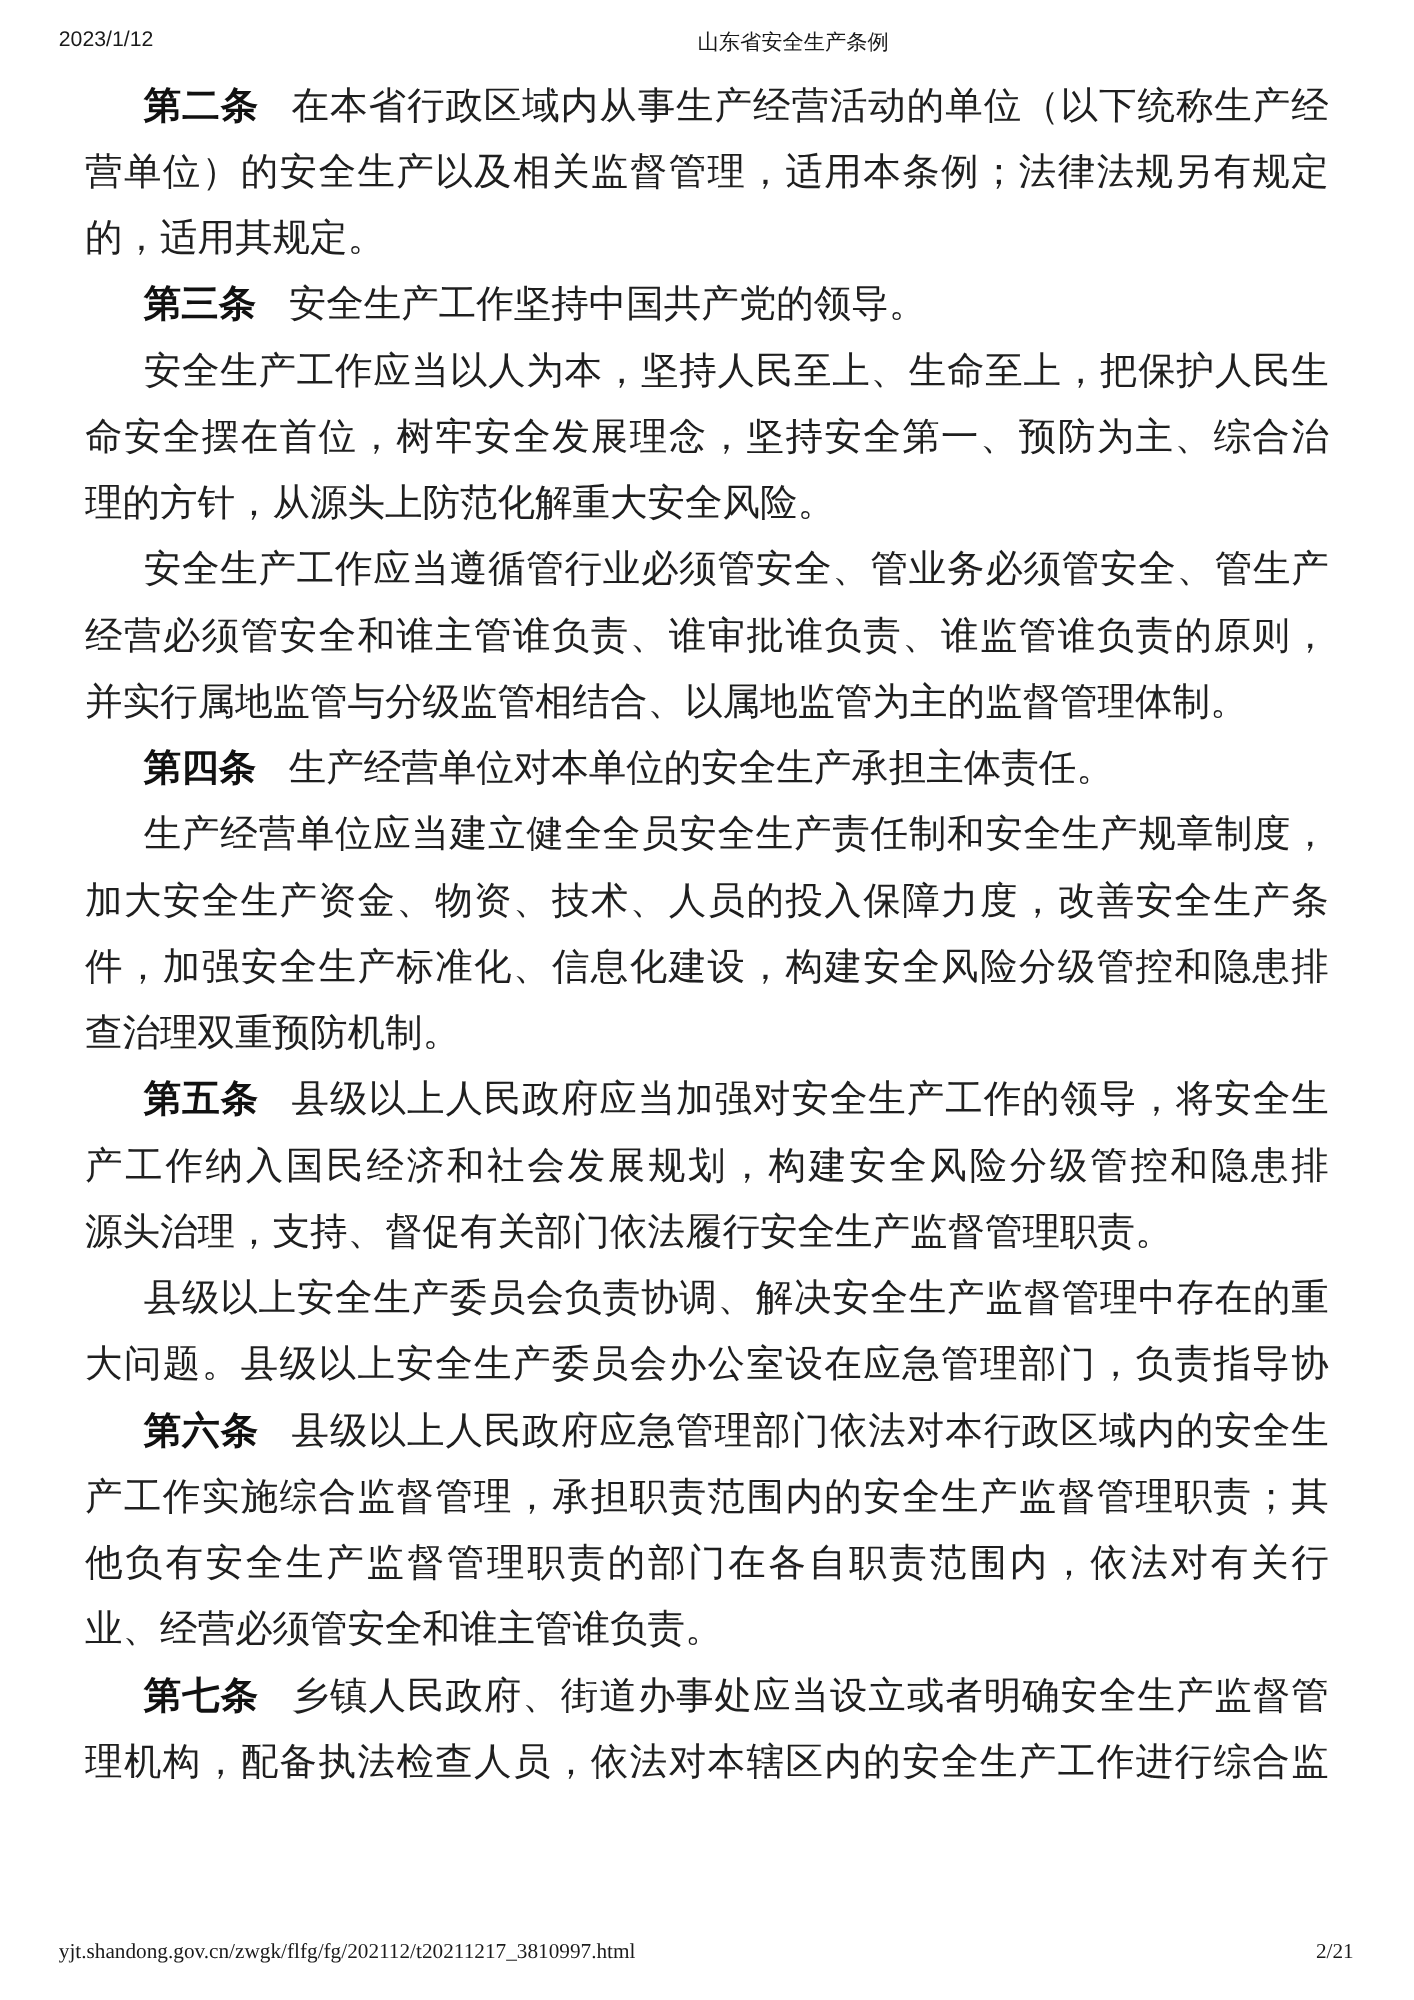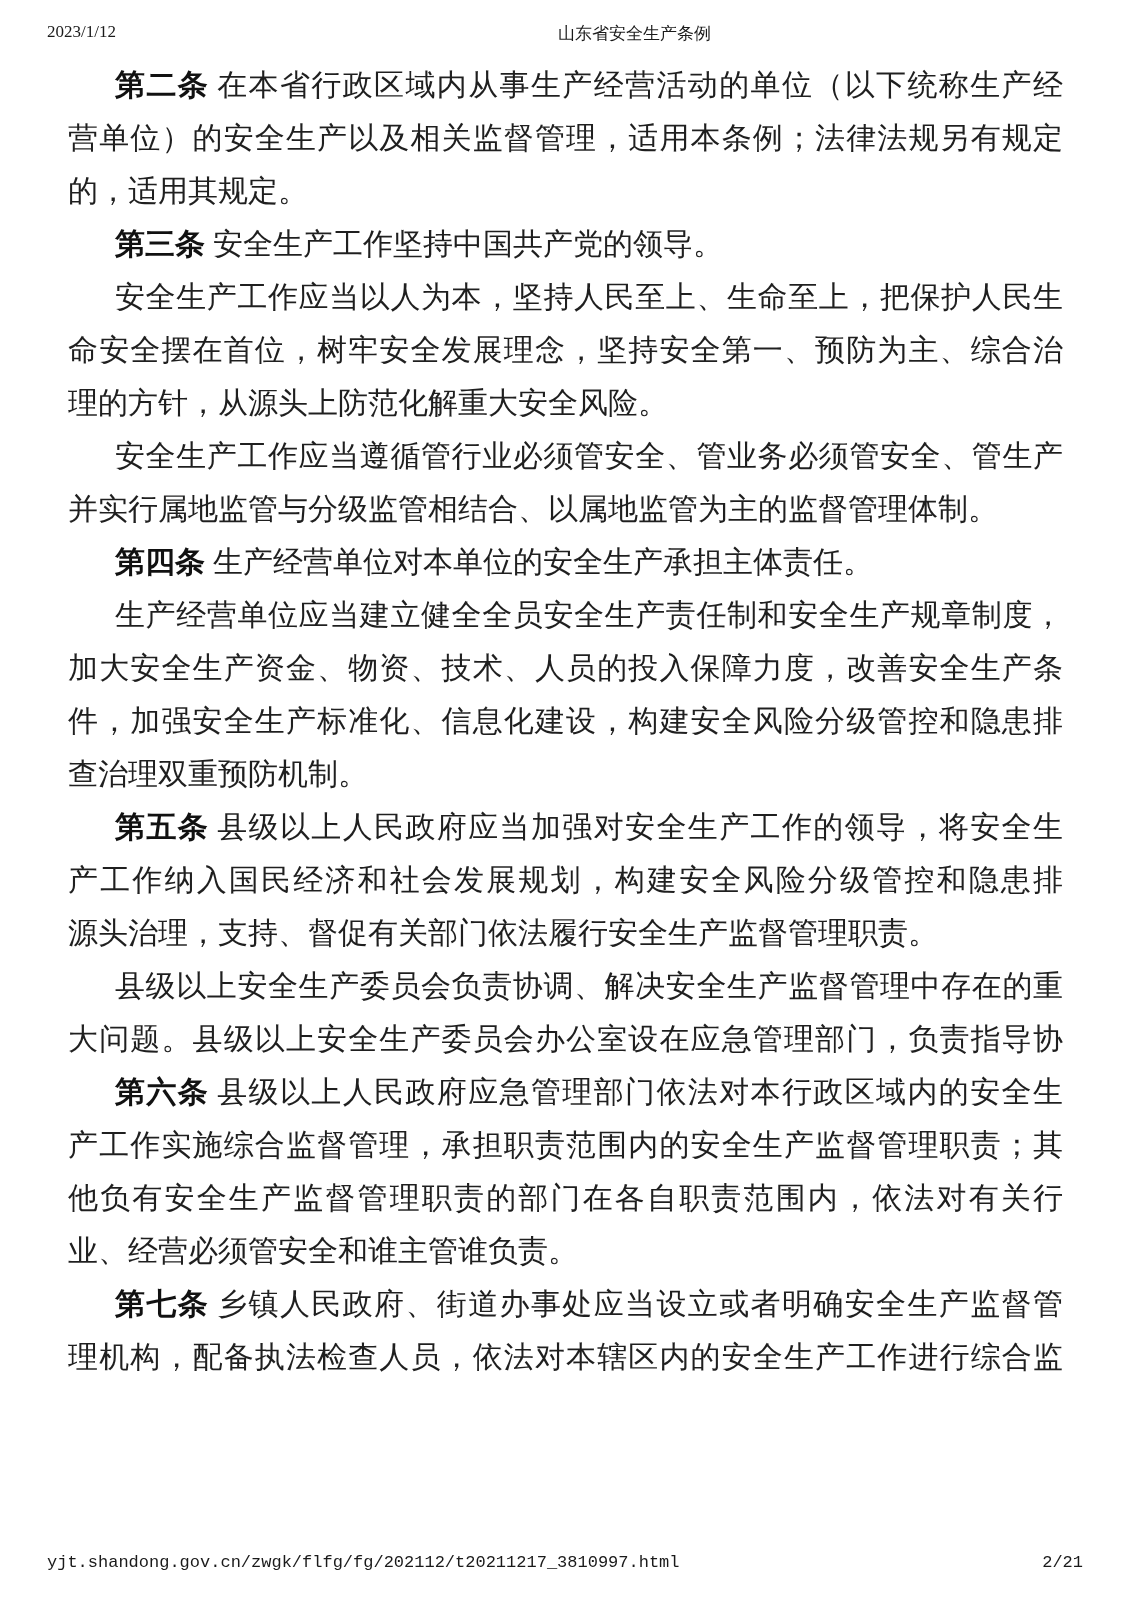--- a/index.html
+++ b/index.html
@@ -8,47 +8,47 @@
     background: #ffffff;
     position: relative;
     overflow: hidden;
     font-family: "Liberation Serif", serif;
   }
   .print-header {
     position: absolute; top: 22px; left: 0; right: 0; height: 22px;
     font-family: "Liberation Sans", sans-serif;
     font-size: 17px; color: #1a1a1a;
   }
-  .print-header .hdate { position: absolute; left: 47px; top: 0; font-family: Liberation Serif, serif; }
+  .print-header .hdate { position: absolute; left: 47px; top: 0; }
   .print-header .htitle { position: absolute; left: 558px; top: 0; font-family: Liberation Serif, serif; }
   .doc-body {
     position: absolute; top: 58px; left: 68px; width: 995px;
     font-size: 30px; line-height: 53px;
     color: #1f1f1f;
     font-family: "Liberation Serif", serif;
   }
   .paragraph { margin: 0; padding: 0; }
   .line {
     height: 53px; overflow: hidden;
     text-align: justify;
     text-align-last: justify;
   }
   .line.indent { text-indent: 47px; }
   .line.last { text-align-last: left; }
   .article-no {
     font-family: "Liberation Sans", sans-serif;
     font-weight: 700;
     color: #111111;
-    margin-right: 8px;
+    margin-right: 26px;
   }
   .print-footer {
     position: absolute; left: 47px; right: 48px; top: 1551px; height: 22px;
-    font-family: Liberation Mono, monospace;
+    font-family: Liberation Serif, serif;
     font-size: 17px; color: #1a1a1a;
-    display: flex; justify-content: space-between; align-items: center;
+    display: flex; justify-content: space-between; align-items: flex-start;
   }
 </style>
 </head>
 <body>
 
 <div class="print-header">
   <span class="hdate">2023/1/12</span>
   <span class="htitle">山东省安全生产条例</span>
 </div>
 
@@ -61,20 +61,21 @@
     <div class="paragraph">
       <div class="line indent last"><span class="article-no">第三条</span><span>安全生产工作坚持中国共产党的领导。</span></div>
     </div>
     <div class="paragraph">
       <div class="line indent"><span>安全生产工作应当以人为本，坚持人民至上、生命至上，把保护人民生</span></div>
       <div class="line"><span>命安全摆在首位，树牢安全发展理念，坚持安全第一、预防为主、综合治</span></div>
       <div class="line last"><span>理的方针，从源头上防范化解重大安全风险。</span></div>
     </div>
     <div class="paragraph">
       <div class="line indent"><span>安全生产工作应当遵循管行业必须管安全、管业务必须管安全、管生产</span></div>
+      <div class="line"><span>经营必须管安全和谁主管谁负责、谁审批谁负责、谁监管谁负责的原则，</span></div>
       <div class="line last"><span>并实行属地监管与分级监管相结合、以属地监管为主的监督管理体制。</span></div>
     </div>
     <div class="paragraph">
       <div class="line indent last"><span class="article-no">第四条</span><span>生产经营单位对本单位的安全生产承担主体责任。</span></div>
     </div>
     <div class="paragraph">
       <div class="line indent"><span>生产经营单位应当建立健全全员安全生产责任制和安全生产规章制度，</span></div>
       <div class="line"><span>加大安全生产资金、物资、技术、人员的投入保障力度，改善安全生产条</span></div>
       <div class="line"><span>件，加强安全生产标准化、信息化建设，构建安全风险分级管控和隐患排</span></div>
       <div class="line last"><span>查治理双重预防机制。</span></div>

